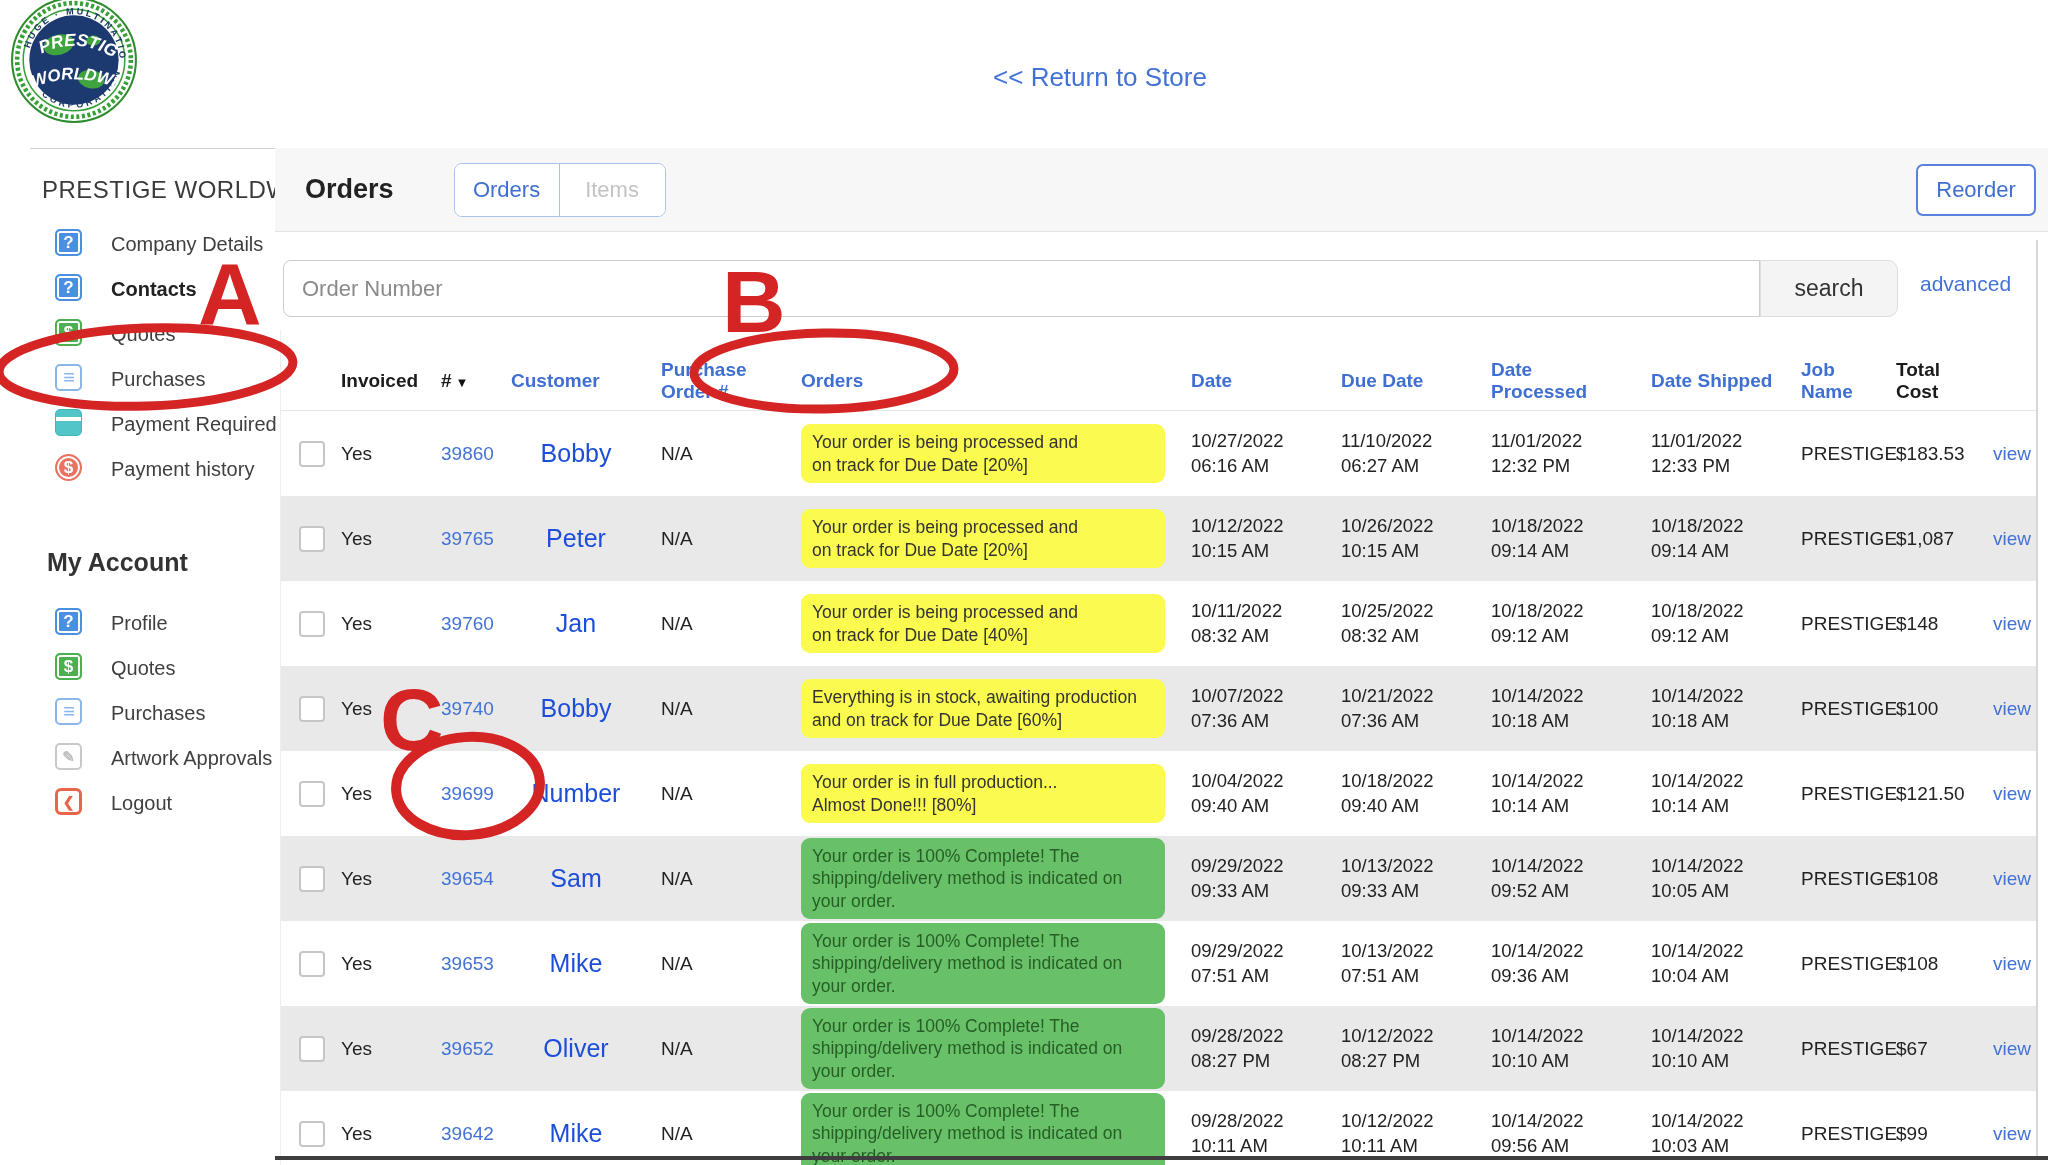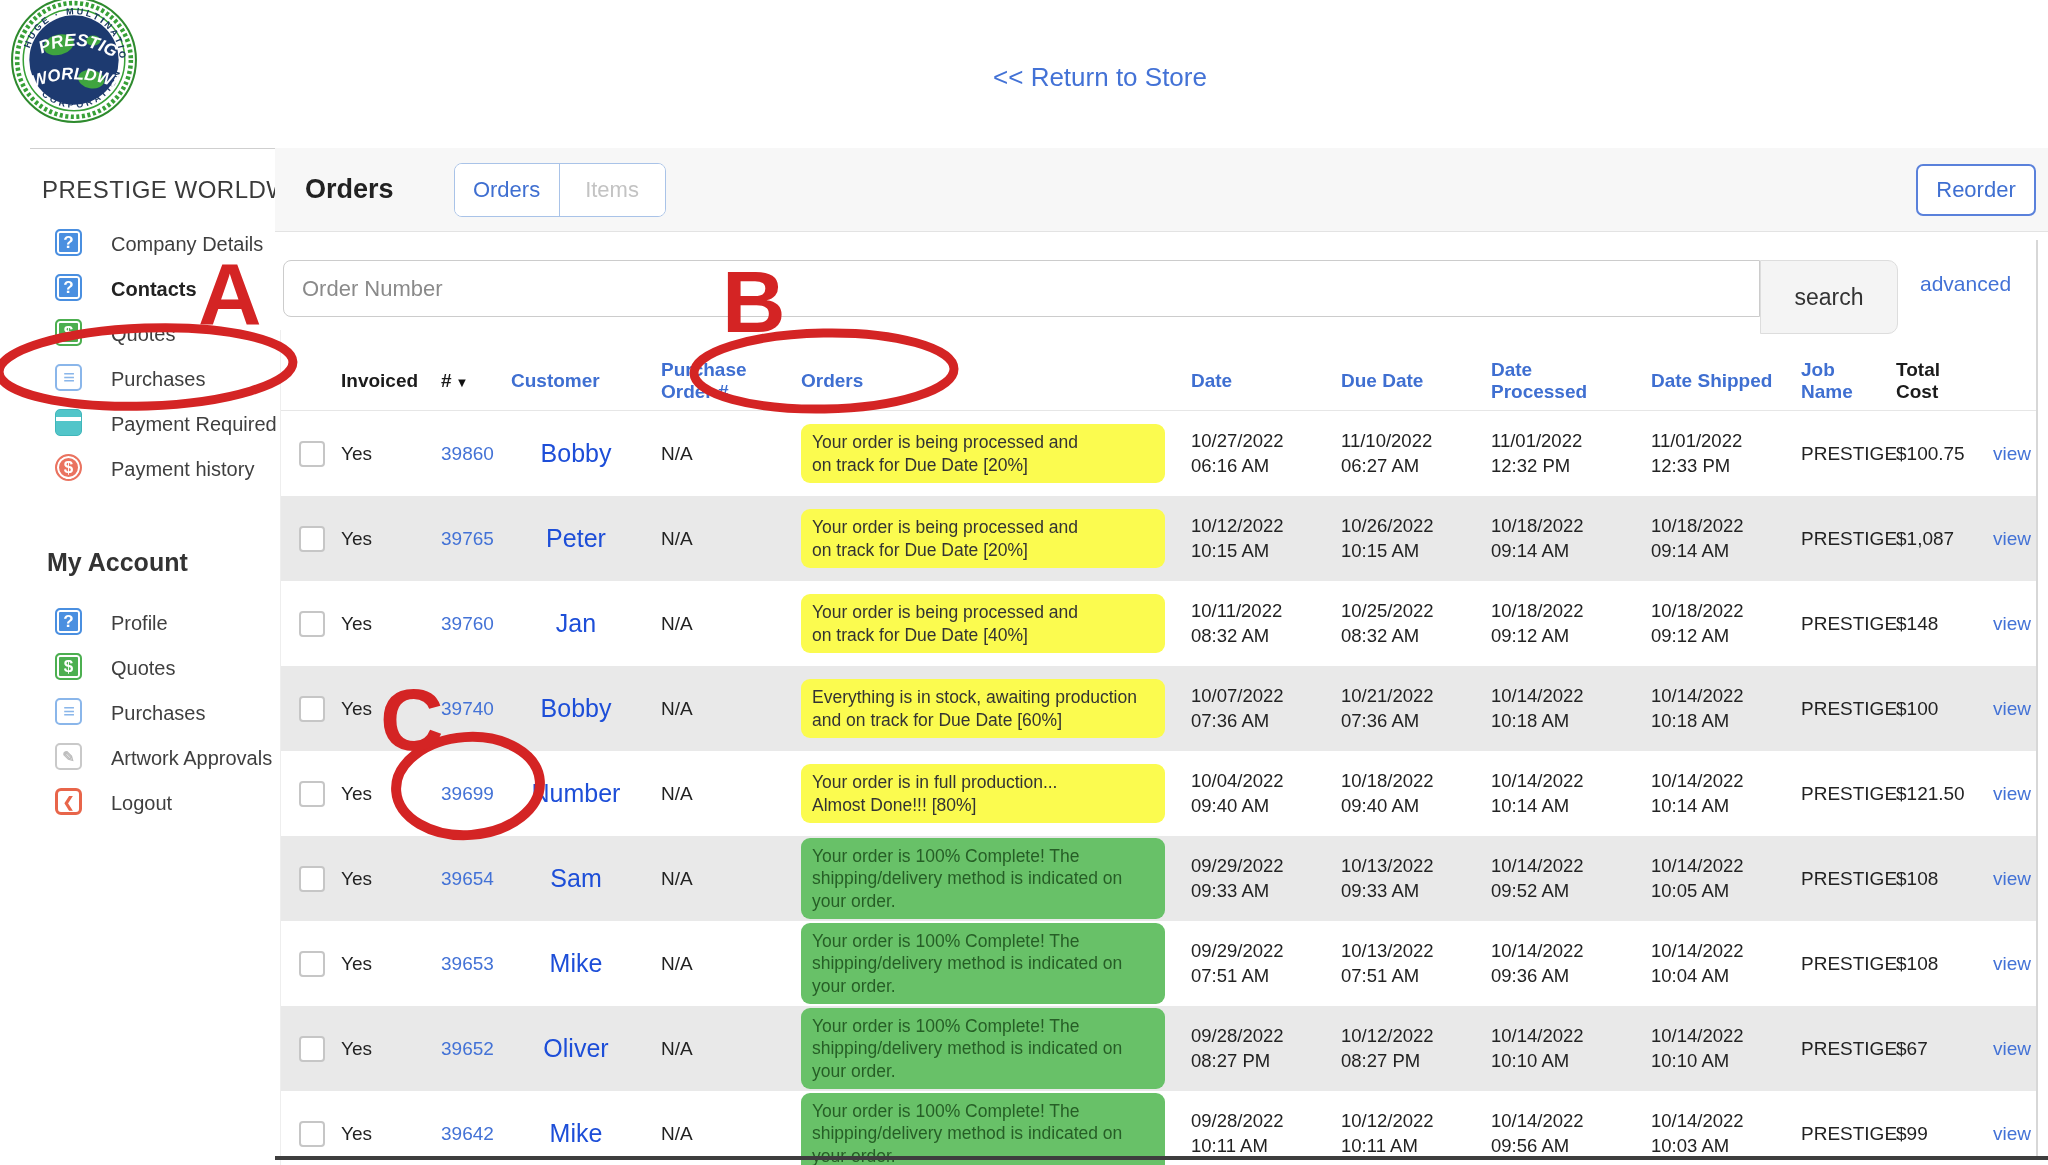--- a/index.html
+++ b/index.html
@@ -60,21 +60,21 @@
   .tab.inactive{color:#c3c3c3;}
   .reorder-btn{margin-left:auto;margin-right:12px;width:120px;height:52px;
        background:#fff;border:2px solid #5a81db;border-radius:7px;
        color:#3f6fd1;font-size:22px;cursor:pointer;font-family:inherit;}
 
   
   .search-input{position:absolute;left:283px;top:260px;width:1477px;height:57px;
        border:1px solid #ccc;border-radius:8px 0 0 8px;box-sizing:border-box;
        padding-left:18px;font-size:22px;color:#444;font-family:inherit;outline:none;}
   .search-input::placeholder{color:#8a8a8a;}
-  .search-btn{position:absolute;left:1760px;top:260px;width:138px;height:74px;
+  .search-btn{position:absolute;left:1760px;top:260px;width:138px;height:57px;
        background:#f4f4f4;border:1px solid #ddd;border-radius:0 10px 10px 0;
        font-size:23px;color:#333;cursor:pointer;font-family:inherit;}
   .advanced-link{position:absolute;left:1920px;top:272px;font-size:21px;color:#4372d6;text-decoration:none;}
 
   
   .table{position:absolute;left:280px;top:330px;width:1757px;border-left:1px solid #eee;}
   .thead,.trow{display:grid;
      grid-template-columns:50px 100px 70px 150px 140px 390px 150px 150px 160px 150px 95px 100px 52px;
      align-items:center;}
   .thead{height:80px;border-bottom:1px solid #e6e6e6;}
@@ -269,21 +269,21 @@
         </div>
         <div class="c date">10/27/2022
 06:16 AM</div>
         <div class="c date">11/10/2022
 06:27 AM</div>
         <div class="c date">11/01/2022
 12:32 PM</div>
         <div class="c date">11/01/2022
 12:33 PM</div>
         <div class="c">PRESTIGE</div>
-        <div class="c">$100.75</div>
+        <div class="c">$183.53</div>
         <div class="c view"><a>view</a></div>
       </div>
       <div class="trow">
         <div class="c">
           <div class="cb"></div>
         </div>
         <div class="c">Yes</div>
         <div class="c num"><a>39765</a></div>
         <div class="c customer">Peter</div>
         <div class="c po">N/A</div>

